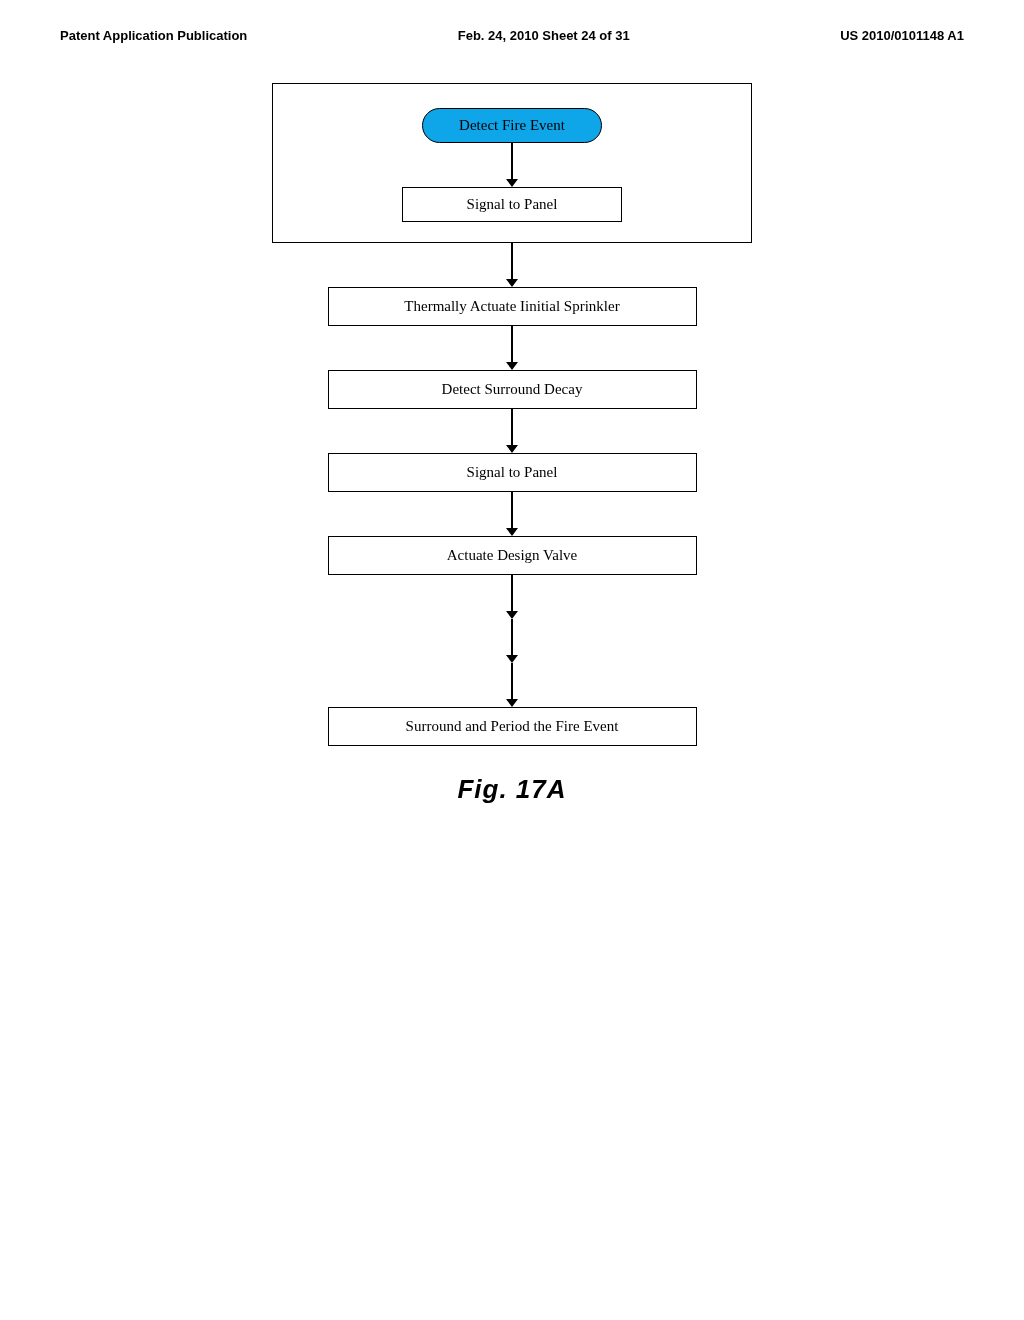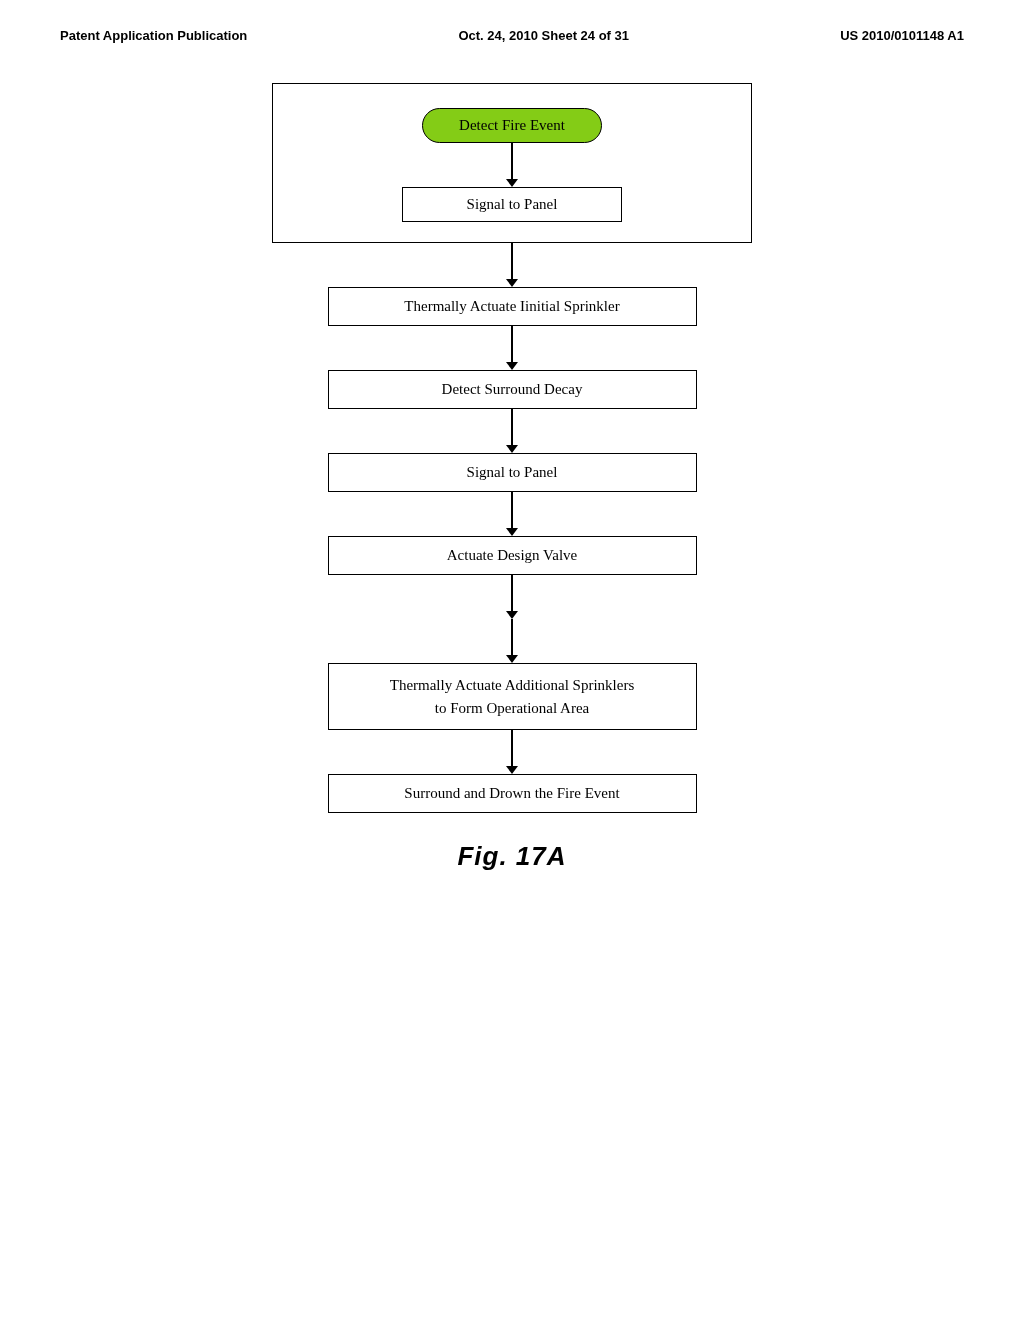--- a/index.html
+++ b/index.html
@@ -40,21 +40,21 @@
       width: 100%;
     }
 
     
     .node-rounded {
       border: 1.5px solid #000;
       border-radius: 20px;
       padding: 8px 24px;
       text-align: center;
       font-size: 15px;
-      background: #84cc16;
+      background: #0ea5e9;
       min-width: 180px;
       max-width: 340px;
     }
 
     
     .node-rect {
       border: 1.5px solid #000;
       border-radius: 0;
       padding: 8px 16px;
       text-align: center;
@@ -124,21 +124,21 @@
       align-items: center;
       background: #fff;
       margin-bottom: 0;
     }
   </style>
 </head>
 <body>
 
 <div class="page-header">
   <span>Patent Application Publication</span>
-  <span>Oct. 24, 2010  Sheet 24 of 31</span>
+  <span>Feb. 24, 2010  Sheet 24 of 31</span>
   <span>US 2010/0101148 A1</span>
 </div>
 
 <div class="diagram-container">
 
   <div class="outer-border-wrap">
     <div class="flow-chart">
 
       <div class="node-rounded">
         <span>Detect Fire Event</span>
@@ -198,32 +198,28 @@
       <div class="arrow-line"></div>
       <div class="arrow-head"></div>
     </div>
 
 
     <div class="arrow">
       <div class="arrow-line"></div>
       <div class="arrow-head"></div>
     </div>
 
-    <div class="node-rect-wide" style="line-height:1.5;">
-      <span style="white-space:pre-line;">Thermally Actuate Additional Sprinklers
-to Form Operational Area</span>
-    </div>
-
-    <div class="arrow">
-      <div class="arrow-line"></div>
-      <div class="arrow-head"></div>
-    </div>
-
-    <div class="node-rect-wide">
-      <span>Surround and Drown the Fire Event</span>
+
+    <div class="arrow">
+      <div class="arrow-line"></div>
+      <div class="arrow-head"></div>
+    </div>
+
+    <div class="node-rect-wide">
+      <span>Surround and Period the Fire Event</span>
     </div>
 
   </div>
 
   <div class="figure-label">
     <span>Fig. 17A</span>
   </div>
 
 </div>
 

